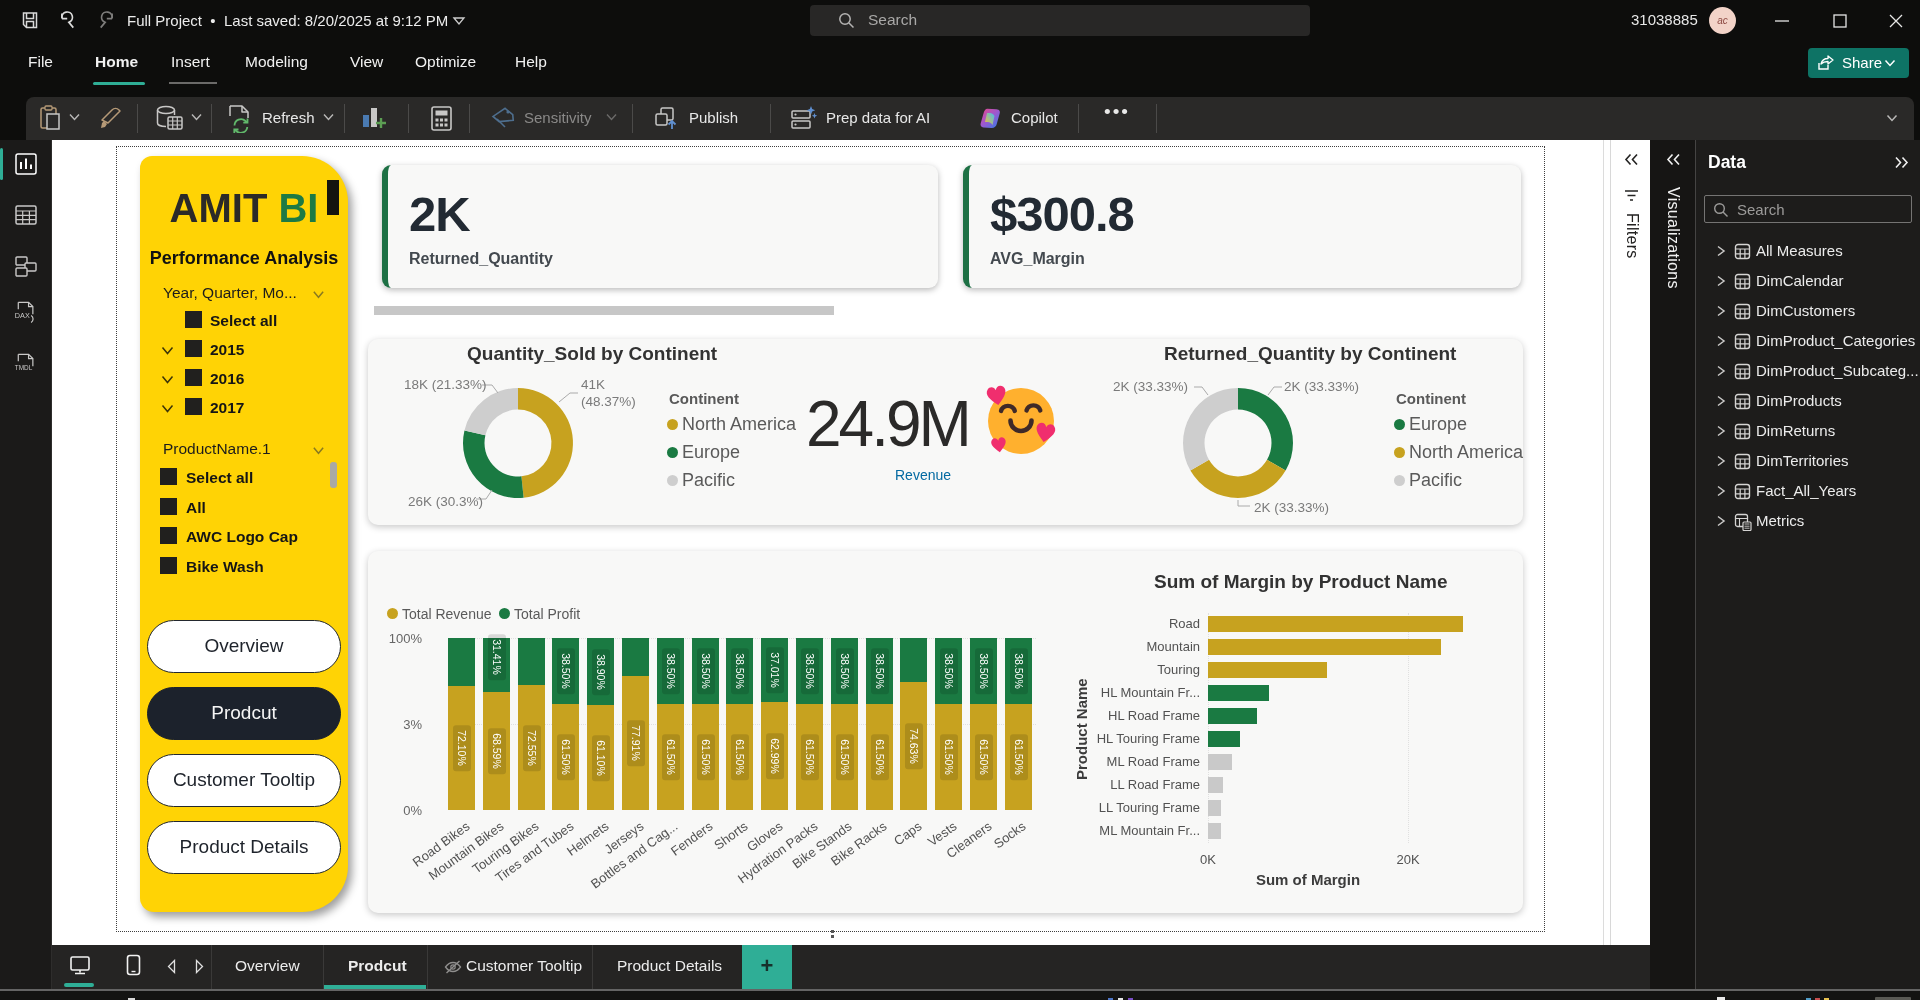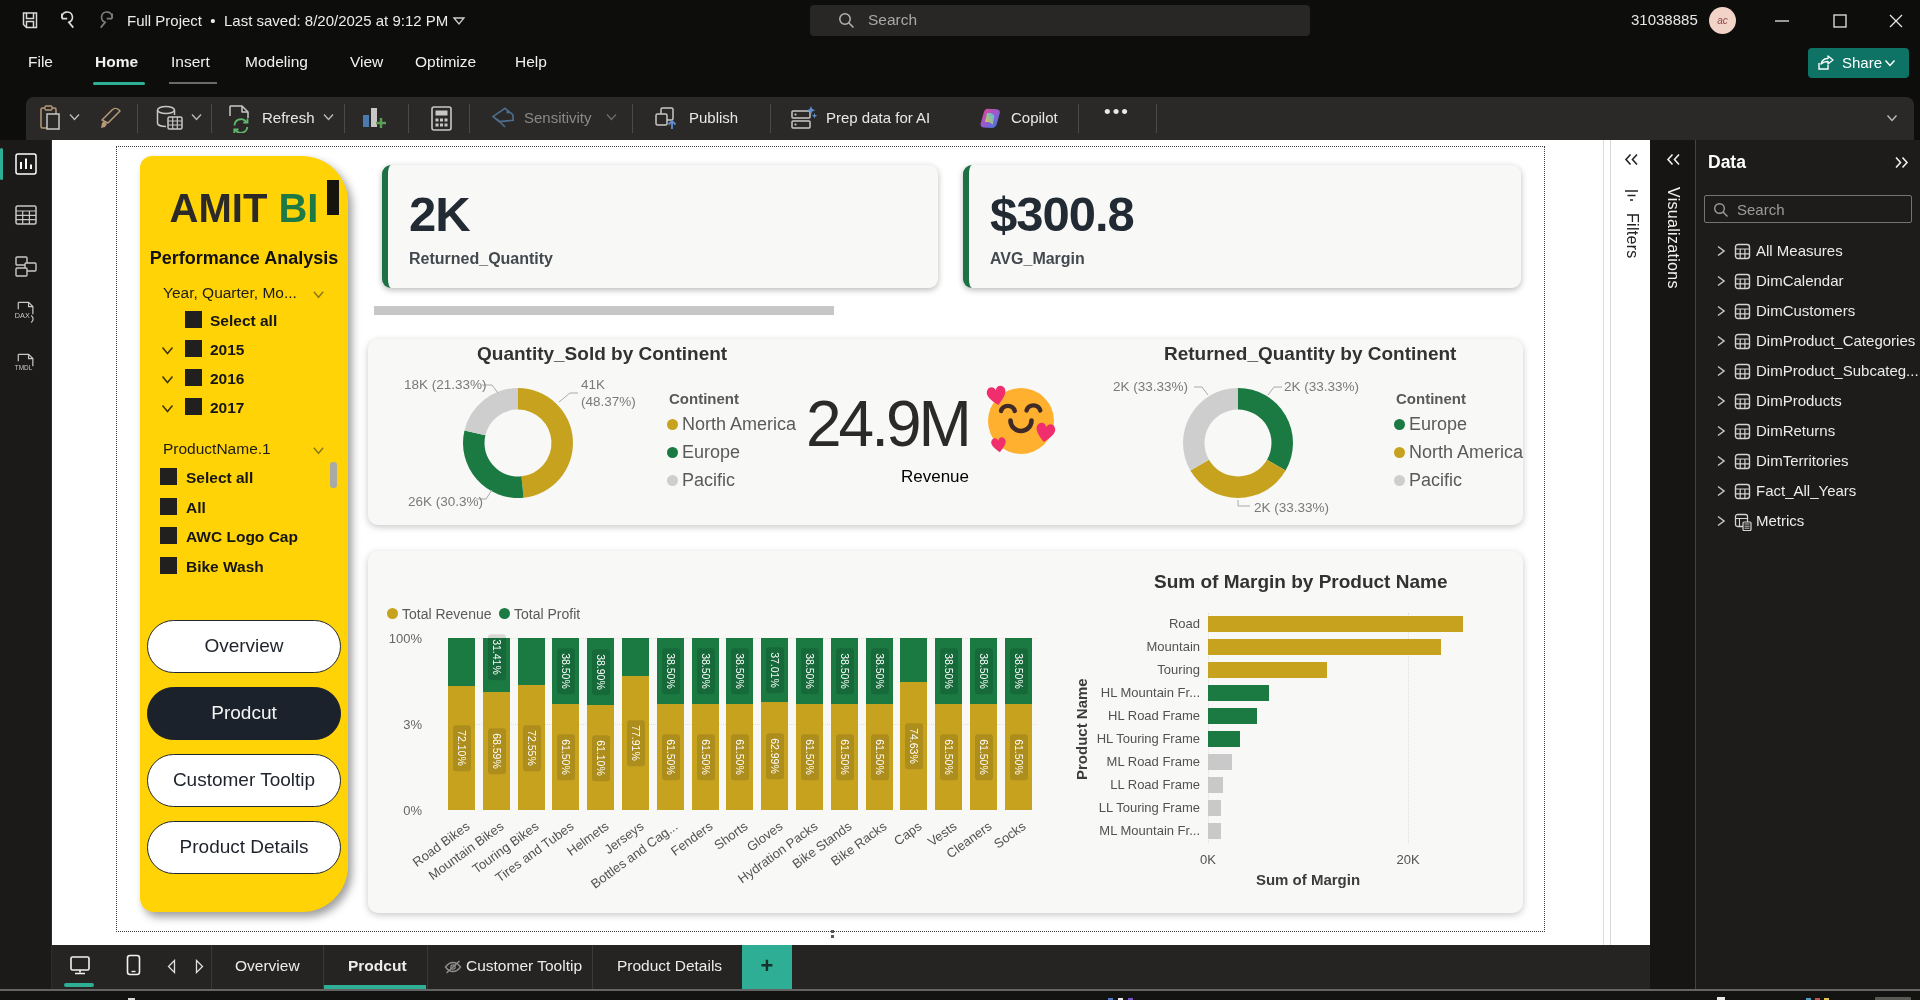--- a/index.html
+++ b/index.html
@@ -368,39 +368,39 @@
       <div class="kpival">2K</div>
       <div class="kpilbl">Returned_Quantity</div>
     </div>
     <div class="kpicard" style="left:911px;width:558px">
       <div class="kpival">$300.8</div>
       <div class="kpilbl">AVG_Margin</div>
     </div>
     <div id="grayslider"></div>
 
     <div class="vispanel" id="midpanel" style="top:199px;height:186px">
-      <div class="vtitle" style="left:109px;top:4px;width:222px;text-align:left">Quantity_Sold by Continent</div>
+      <div class="vtitle" style="left:99px;top:4px;width:222px;text-align:left">Quantity_Sold by Continent</div>
       <svg class="abs" style="left:40px;top:30px" width="230" height="150" viewBox="-110 -74 230 150">
         <path d="M 0.0 -55.0 A 55 55 0 0 1 5.62 54.71 L 3.42 33.32 A 33.5 33.5 0 0 0 0.0 -33.5 Z" fill="#c7a21f"></path>
         <path d="M 5.62 54.71 A 55 55 0 0 1 -53.54 -12.57 L -32.61 -7.66 A 33.5 33.5 0 0 0 3.42 33.32 Z" fill="#1a7a42"></path>
         <path d="M -53.54 -12.57 A 55 55 0 0 1 -0.0 -55.0 L -0.0 -33.5 A 33.5 33.5 0 0 0 -32.61 -7.66 Z" fill="#cecece"></path>
         <path d="M 41 -41 L 52 -50 L 60 -50" fill="none" stroke="#aaa" stroke-width="1"></path>
         <path d="M -20 -50 L -26 -58 L -36 -58" fill="none" stroke="#aaa" stroke-width="1"></path>
         <path d="M -26 47 L -32 56 L -42 56" fill="none" stroke="#aaa" stroke-width="1"></path>
       </svg>
       <div class="dlabel" style="left:213px;top:38px">41K</div>
       <div class="dlabel" style="left:213px;top:55px">(48.37%)</div>
       <div class="dlabel" style="left:36px;top:38px;width:76px;text-align:right">18K (21.33%)</div>
       <div class="dlabel" style="left:40px;top:155px">26K (30.3%)</div>
       <div class="leghead" style="left:301px;top:51px">Continent</div>
       <div class="legitem" style="left:299px;top:75px"><i style="background:#c7a21f"></i>North America</div>
       <div class="legitem" style="left:299px;top:103px"><i style="background:#1a7a42"></i>Europe</div>
       <div class="legitem" style="left:299px;top:131px"><i style="background:#cecece"></i>Pacific</div>
       <div class="abs" style="left:438px;top:48px;width:160px;text-align:center;font-size:64px;font-weight:normal;color:#2b2a29;letter-spacing:-3px">24.9M</div>
-      <div class="abs" style="left:527px;top:128px;width:80px;text-align:center;font-size:17px;color:#000000">Revenue</div>
+      <div class="abs" style="left:527px;top:128px;width:80px;text-align:left;font-size:14px;color:#0369a1">Revenue</div>
 
       <svg class="abs" style="left:610px;top:39px" width="86" height="86" viewBox="-43 -43 86 86">
         <circle cx="0" cy="0" r="33" fill="#FFB02E"></circle>
         <path d="M -20 -10 A 7.2 7.2 0 0 1 -6.2 -10" stroke="#3f2a28" stroke-width="4.4" fill="none" stroke-linecap="round"></path>
         <path d="M 5.5 -10.5 A 7.2 7.2 0 0 1 19.3 -10.5" stroke="#3f2a28" stroke-width="4.4" fill="none" stroke-linecap="round"></path>
         <path d="M -10.5 -0.5 A 10.5 10.5 0 0 0 10.5 -0.5" stroke="#3f2a28" stroke-width="4.6" fill="none" stroke-linecap="round"></path>
         <g fill="#f02e6e">
           <path transform="translate(-24,-24) scale(1.78) rotate(-10)" d="M0 4.5 C -4.5 0.5 -6.5 -2.5 -4.5 -5 C -3 -6.8 -0.5 -6 0 -3.8 C 0.5 -6 3 -6.8 4.5 -5 C 6.5 -2.5 4.5 0.5 0 4.5 Z"></path>
           <path transform="translate(24,13) scale(1.78) rotate(10)" d="M0 4.5 C -4.5 0.5 -6.5 -2.5 -4.5 -5 C -3 -6.8 -0.5 -6 0 -3.8 C 0.5 -6 3 -6.8 4.5 -5 C 6.5 -2.5 4.5 0.5 0 4.5 Z"></path>
           <path transform="translate(-22,25) scale(1.38) rotate(-8)" d="M0 4.5 C -4.5 0.5 -6.5 -2.5 -4.5 -5 C -3 -6.8 -0.5 -6 0 -3.8 C 0.5 -6 3 -6.8 4.5 -5 C 6.5 -2.5 4.5 0.5 0 4.5 Z"></path>

